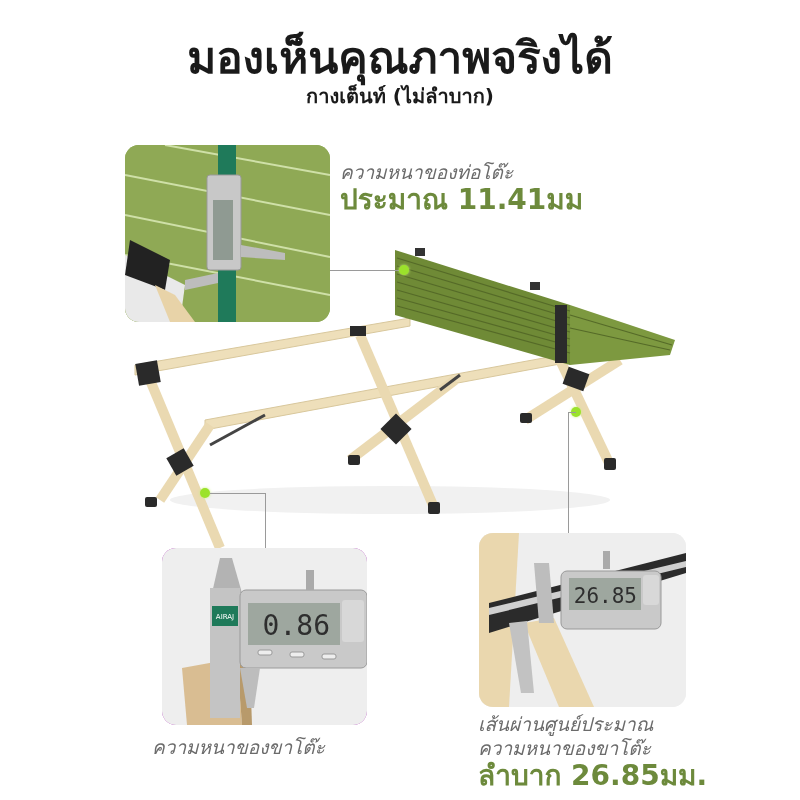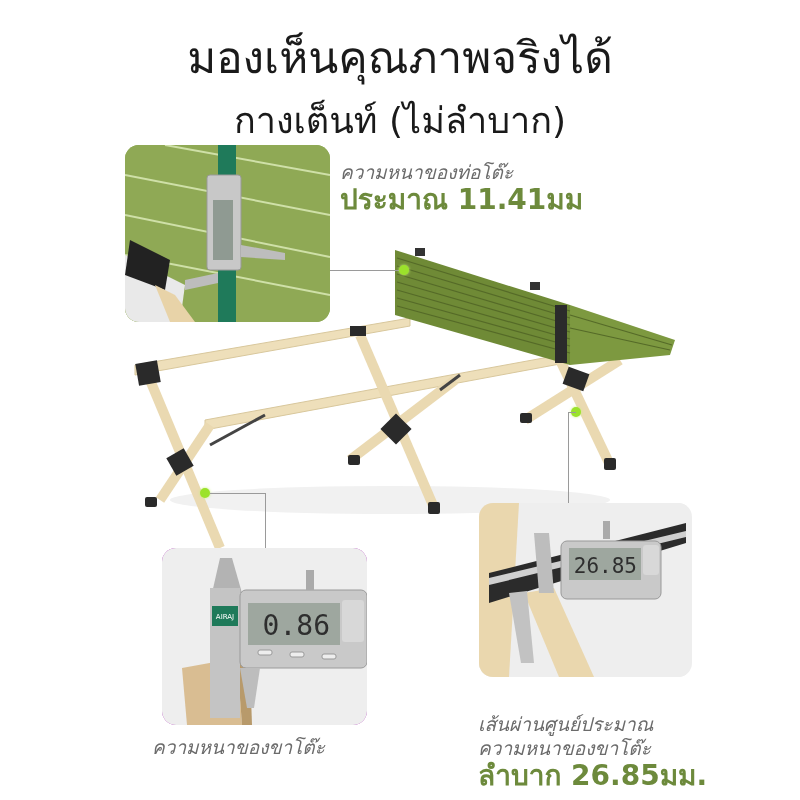--- a/index.html
+++ b/index.html
@@ -1,25 +1,25 @@
 <!DOCTYPE html>
 <html><head>
 <meta charset="utf-8">
 <style>
   html, body { margin: 0; padding: 0; background: #ffffff; }
   body { width: 800px; height: 800px; position: relative; overflow: hidden;
          font-family: "DejaVu Sans", "Liberation Sans", sans-serif; }
-  .title { position: absolute; left: 0; width: 800px; text-align: center; color: #1a1a1a; font-weight: normal; }
+  .title { position: absolute; left: 0; width: 800px; text-align: center; color: #1a1a1a; font-weight: bold; }
   .title-main { top: 22px; font-size: 44px; letter-spacing: 0px; }
-  .title-sub { top: 92px; font-size: 36px; }
+  .title-sub { top: 80px; font-size: 20px; }
 
   .panel { position: absolute; border-radius: 14px; overflow: hidden; background: #efefef; }
   .panel-top { left: 125px; top: 145px; width: 205px; height: 177px; background: #8aa64e; }
   .panel-bl { left: 162px; top: 548px; width: 205px; height: 177px; background: #a21caf; }
-  .panel-br { left: 479px; top: 503px; width: 207px; height: 174px; background: #eeeeee; padding-left: 6px; }
+  .panel-br { left: 479px; top: 533px; width: 207px; height: 174px; background: #eeeeee; }
 
   .caption { position: absolute; }
   .cap-label { color: #6b6b6b; font-size: 19px; line-height: 24px; white-space: nowrap; font-style: italic; }
   .cap-value { color: #6d8a3c; font-size: 28px; font-weight: bold; line-height: 32px; white-space: nowrap; }
 
   .connector { position: absolute; background: #9a9a9a; }
   .dot { position: absolute; width: 10px; height: 10px; border-radius: 50%; background: #9be22b; box-shadow: 0 0 3px #c8f07a; }
 
   svg { position: absolute; left: 0; top: 0; }
 </style>

